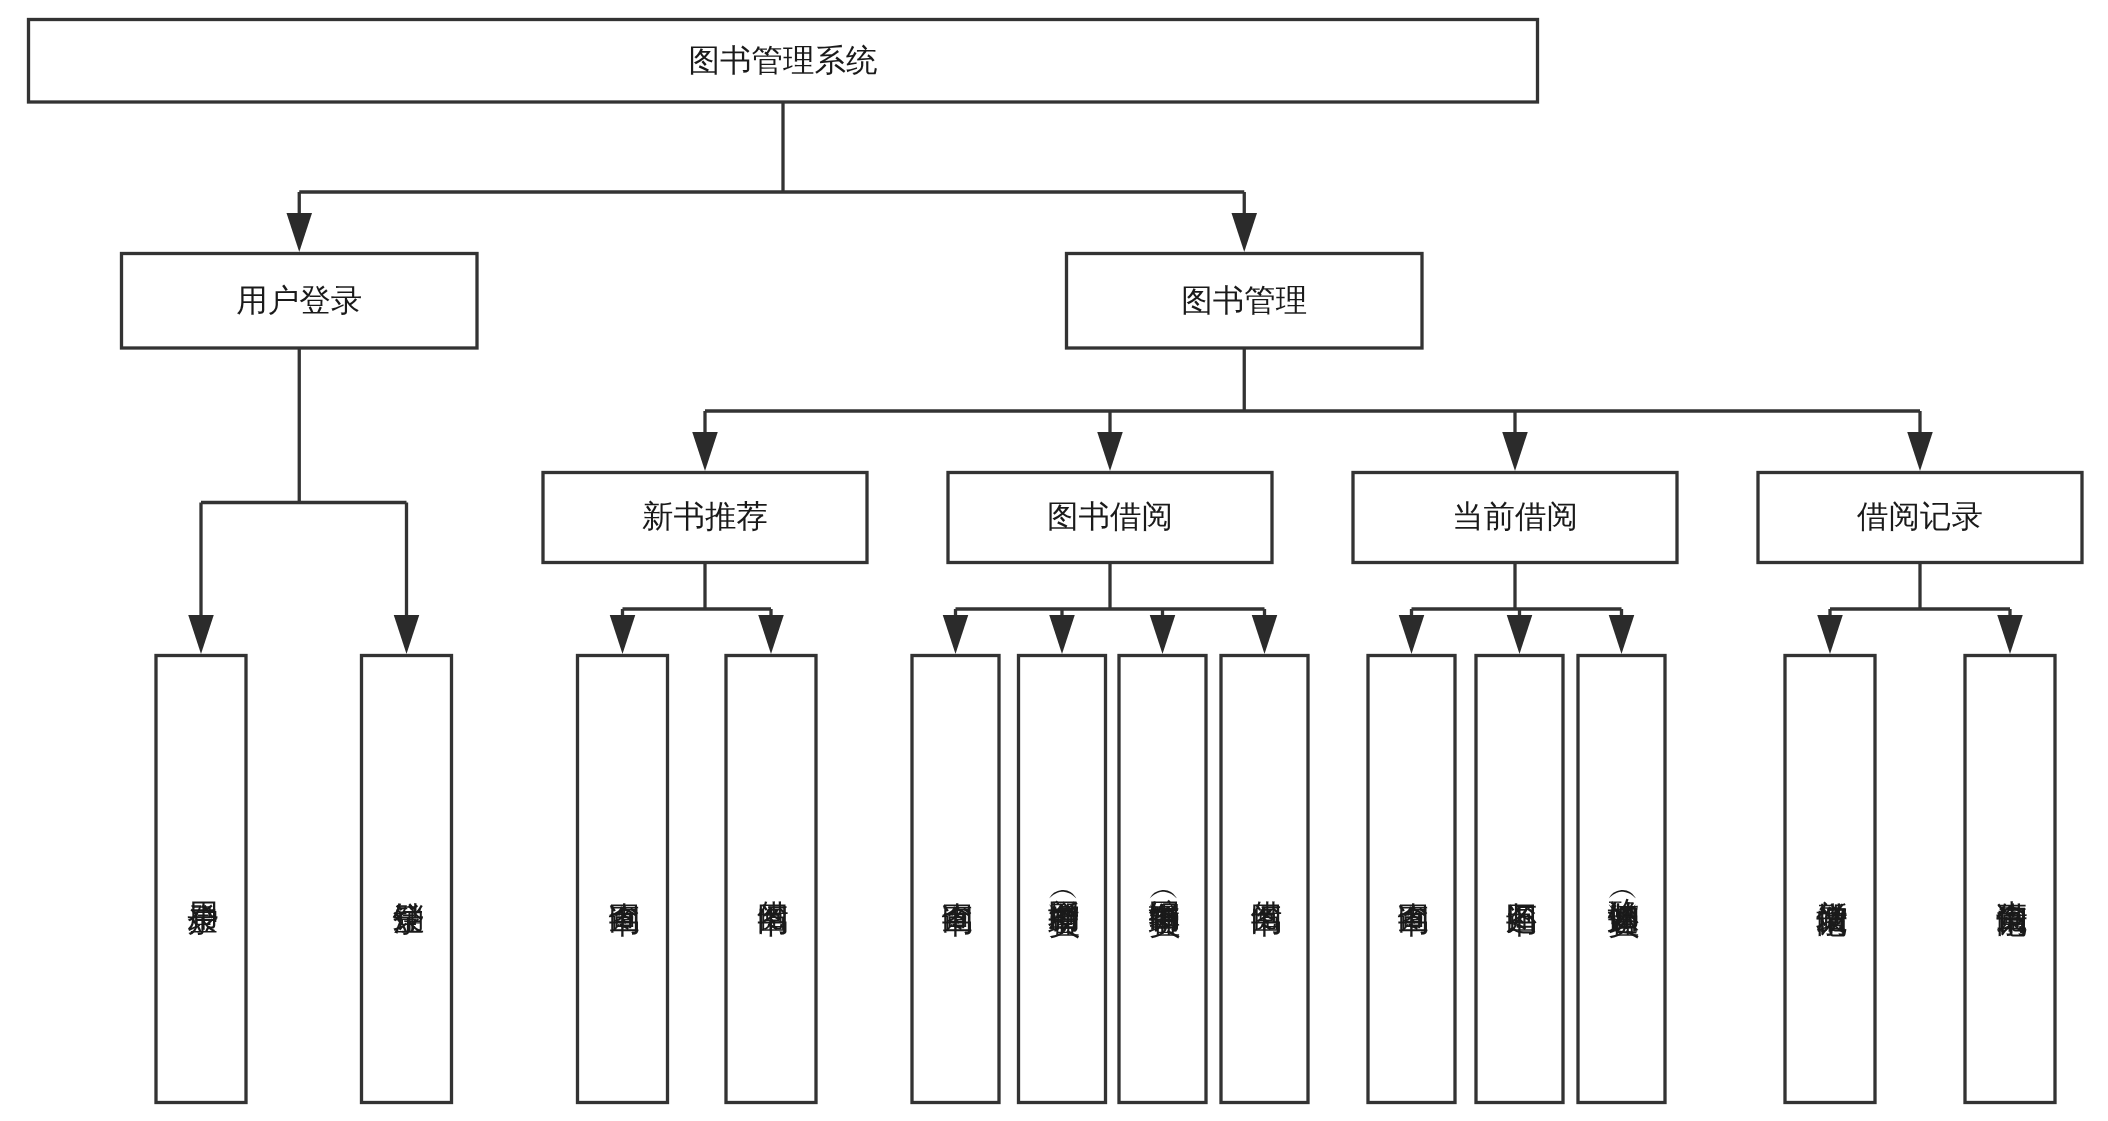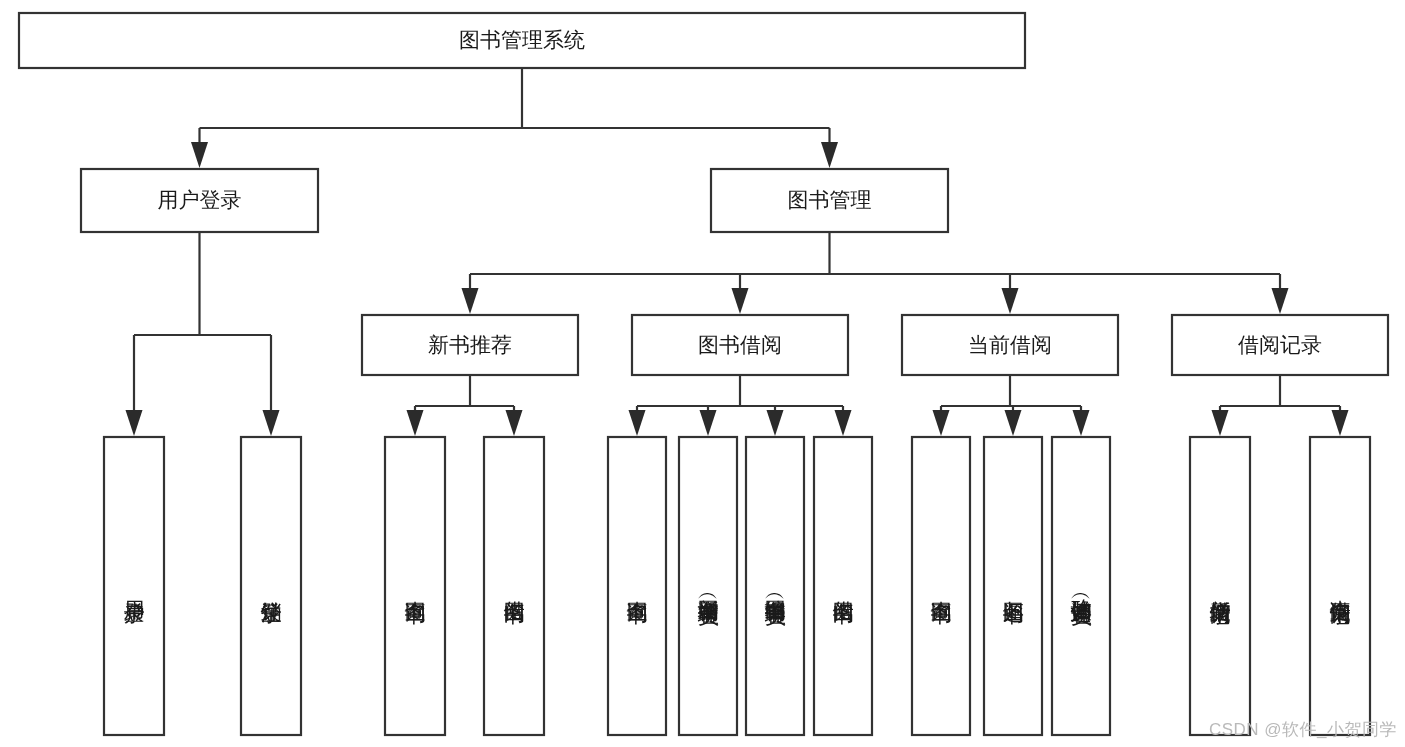--- a/index.html
+++ b/index.html
@@ -203,14 +203,13 @@
       <div class="vlabel-wrap" style="left: 1052px; top: 437px; width: 58px; height: 298px;">
         <span class="vlabel-text">确认归还（管理员）</span>
       </div>
       <div class="vlabel-wrap" style="left: 1190px; top: 437px; width: 60px; height: 298px;">
         <span class="vlabel-text">新增借阅记录</span>
       </div>
       <div class="vlabel-wrap" style="left: 1310px; top: 437px; width: 60px; height: 298px;">
         <span class="vlabel-text">查询借阅记录</span>
       </div>
     </div>
-  <div class="watermark">CSDN @软件_小贺同学</div>
 </div>
 
 </body></html>

